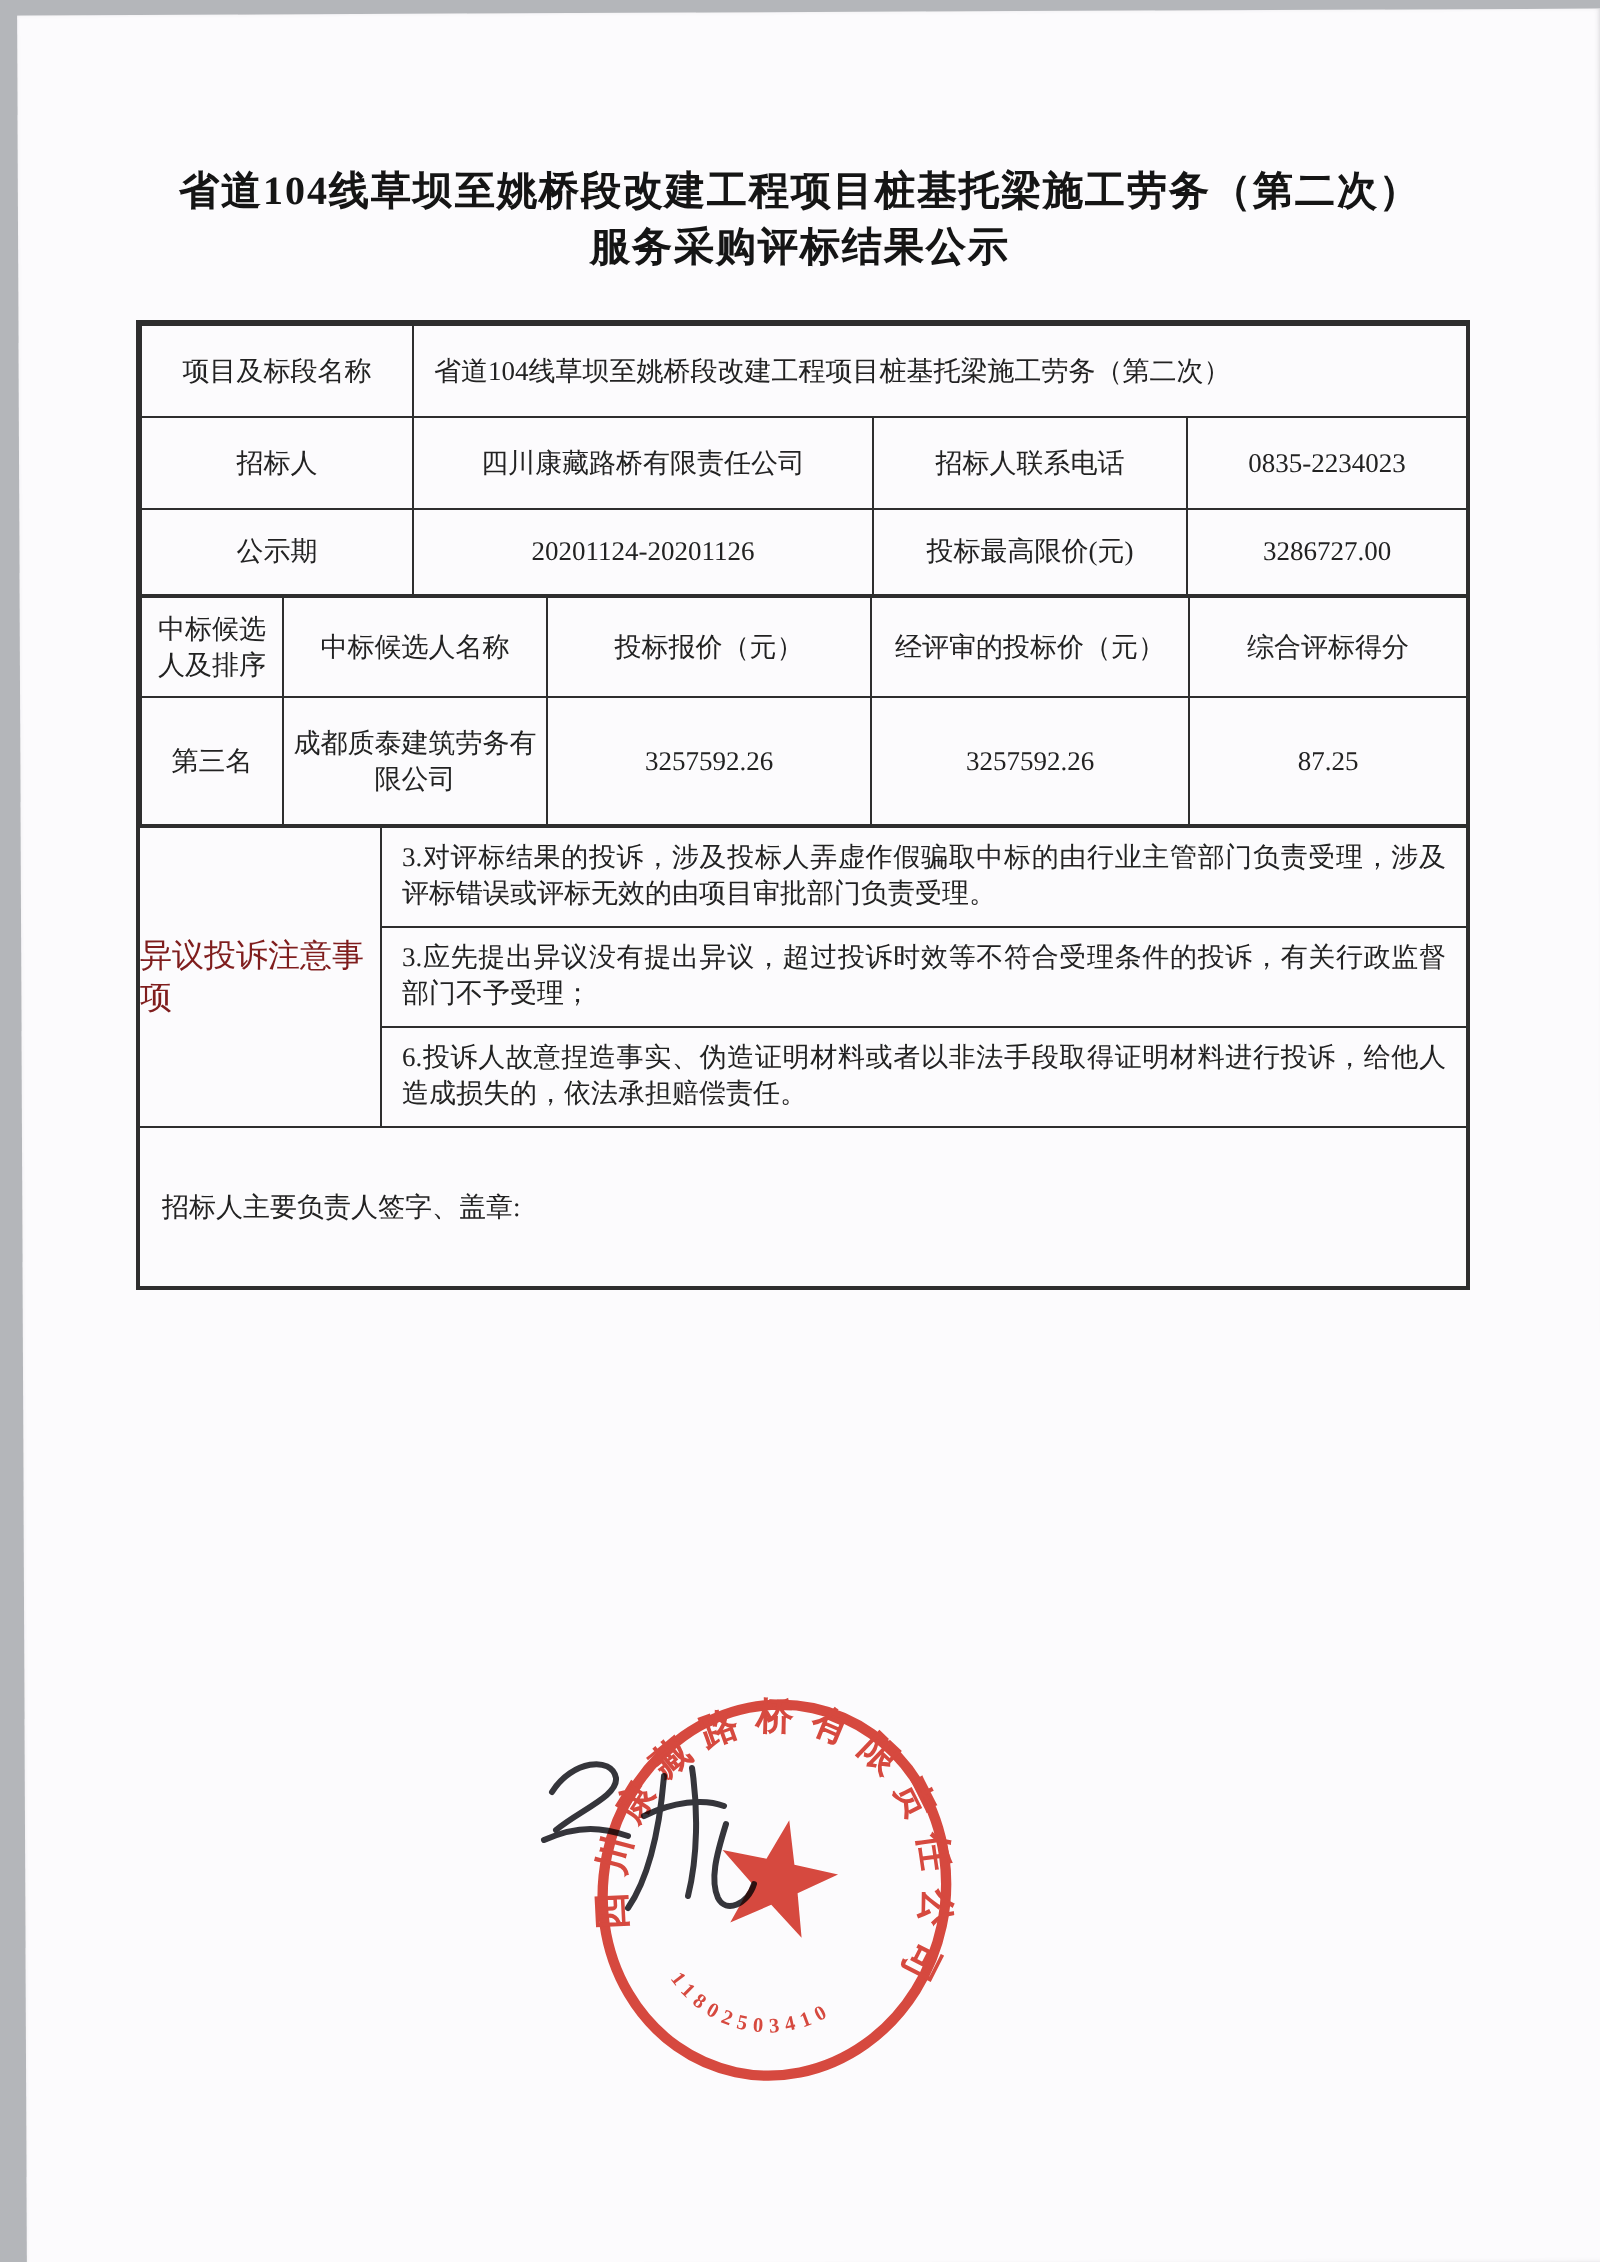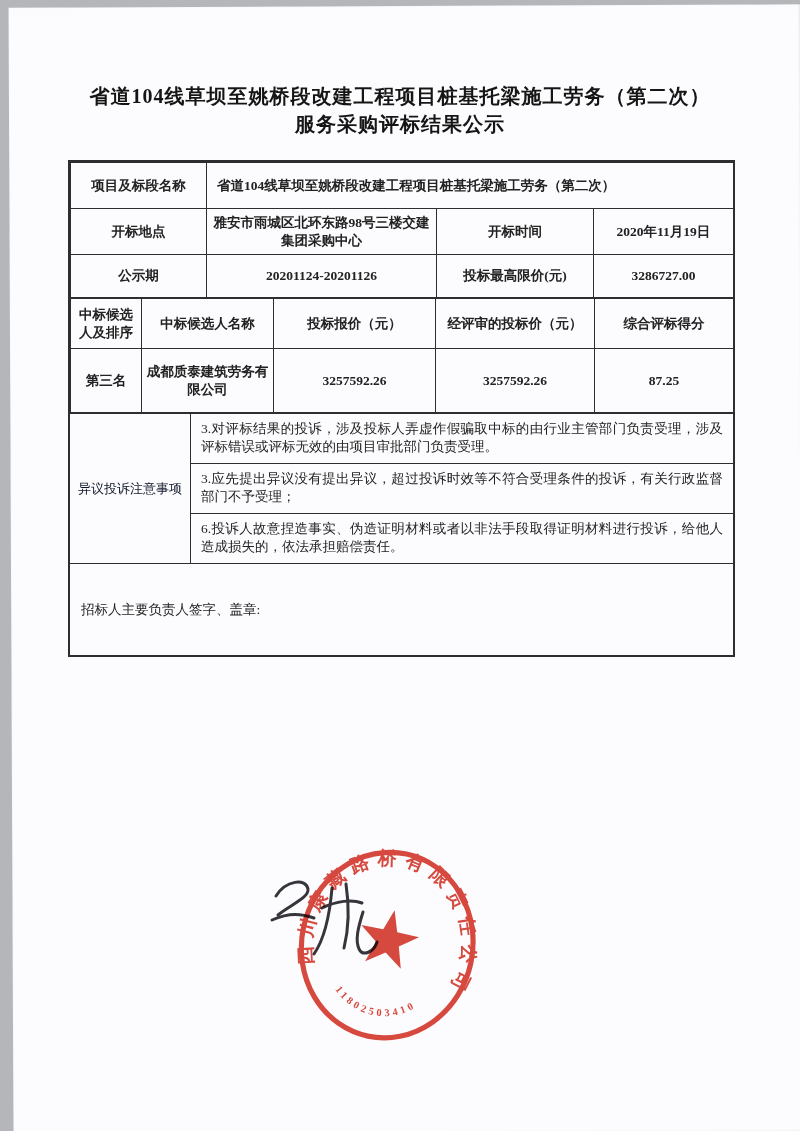--- a/index.html
+++ b/index.html
@@ -22,46 +22,46 @@
   .doc-title {
     position:absolute; top:82px; left:0; width:100%;
     text-align:center; font-weight:bold; font-size:20px;
     line-height:28px; letter-spacing:1px; color:#151515;
   }
 
   .doc-table {
     position:absolute; left:68px; top:160px; width:667px;
     border:2px solid #2e2e2e; background:transparent;
   }
-  table { width:100%; border-collapse:collapse; table-layout:fixed;font-weight:bold; }
+  table { width:100%; border-collapse:collapse; table-layout:fixed; }
   td {
     border:1px solid #2e2e2e;
     text-align:center; vertical-align:middle;
     font-size:13.5px; line-height:18px; padding:3px 4px;
     color:#222;
   }
 
   
   .obj-wrap { display:flex; border-top:1px solid #2e2e2e; }
   .obj-label {
     width:121px; flex:0 0 121px; border-right:1px solid #2e2e2e;
     display:flex; align-items:center; justify-content:center;
-    font-size:13px; color:#0f172a;
+    font-size:16px; color:#7f1d1d;
   }
   .obj-items { flex:1; }
   .obj-item {
     border-top:1px solid #2e2e2e;
     font-size:13.5px; line-height:18px; text-align:justify;
     padding:6px 10px 7px 10px; color:#222;
   }
   .obj-item:first-child { border-top:none; }
 
   
   .sign-row {
-    border-top:1px solid #2e2e2e; height:92px; position:relative;
+    border-top:1px solid #2e2e2e; height:80px; position:relative;
   }
   .sign-label {
     position:absolute; left:11px; top:50%; transform:translateY(-50%);
     font-size:13.5px; color:#222;
   }
 
   .signature-svg {
     position:absolute; left:262px; top:872px; width:160px; height:104px;
     pointer-events:none;
   }
@@ -95,24 +95,24 @@
             <col style="width:230px">
             <col style="width:157px">
             <col style="width:140px">
           </colgroup>
         <tbody>
             <tr style="height:46px">
           <td>项目及标段名称</td>
           <td colspan="3" style="text-align:left; padding-left:10px">省道104线草坝至姚桥段改建工程项目桩基托梁施工劳务（第二次）</td>
         </tr>
         <tr style="height:46px">
-          <td>开标地点</td>
-          <td>雅安市雨城区北环东路98号三楼交建集团采购中心</td>
-          <td>开标时间</td>
-          <td>2020年11月19日</td>
+          <td>招标人</td>
+          <td>四川康藏路桥有限责任公司</td>
+          <td>招标人联系电话</td>
+          <td>0835-2234023</td>
         </tr>
         <tr style="height:43px">
           <td>公示期</td>
           <td>20201124-20201126</td>
           <td>投标最高限价(元)</td>
           <td>3286727.00</td>
         </tr>
       </tbody>
         </table>
 

